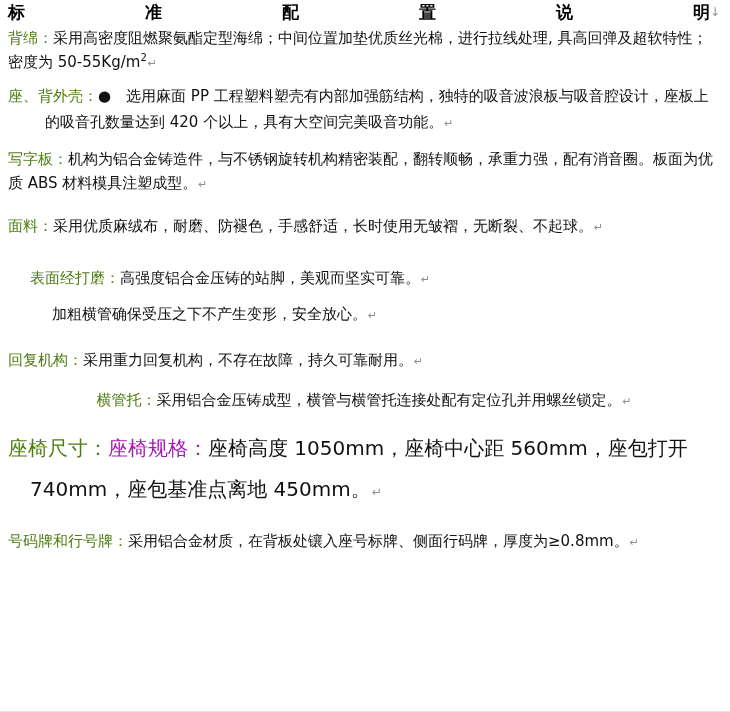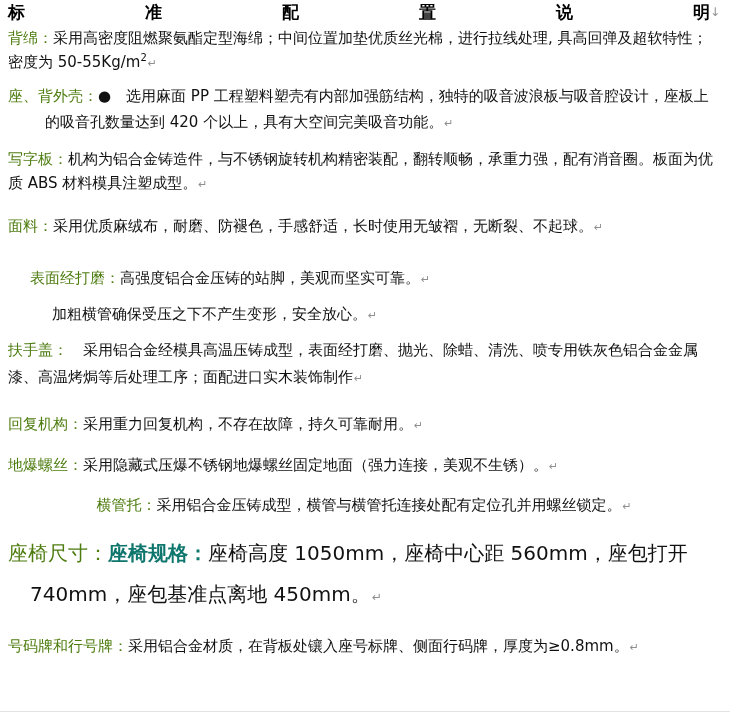--- a/index.html
+++ b/index.html
@@ -13,21 +13,21 @@
   .title {
     display:flex; justify-content:space-between; align-items:flex-start;
     font-size:17px; font-weight:bold; line-height:21px; color:#000;
   }
   .title .last { display:inline-flex; align-items:flex-start; }
   .pmark { color:#8f8f8f; font-size:11px; font-weight:normal; line-height:inherit; padding-left:1px; }
   .tmark { color:#8f8f8f; font-size:12px; font-weight:normal; }
 
   p { margin:0; font-size:15px; line-height:24px; color:#111; }
   .lbl { color:#4d7c0f; font-weight:normal; }
-  .b   { font-weight:bold; color:#0f766e; }
+  .b   { font-weight:normal; color:#a21caf; }
   sup  { font-size:10px; line-height:0; }
 
   .p-backfoam   { margin-top:3px; }
   .p-seatfoam   { margin-top:5px; }
   .p-shell      { margin-top:7px; padding-left:37px; text-indent:-37px; line-height:26px; }
   .p-board      { margin-top:10px; }
   .p-fabric     { margin-top:17px; }
   .p-armframe   { margin-top:26px; margin-left:22px; }
   .p-armnote    { margin-top:10px; margin-left:44px; }
   .p-armcover   { margin-top:9px; line-height:27px; }
@@ -61,25 +61,23 @@
   <p class="p-shell"><span class="lbl">座、背外壳：</span><span>●　选用麻面 PP 工程塑料塑壳有内部加强筋结构，独特的吸音波浪板与吸音腔设计，座板上的吸音孔数量达到 420 个以上，具有大空间完美吸音功能。</span><span class="pmark">↵</span></p>
 
   <p class="p-board"><span class="lbl">写字板：</span><span>机构为铝合金铸造件，与不锈钢旋转机构精密装配，翻转顺畅，承重力强，配有消音圈。板面为优质 ABS 材料模具注塑成型。</span><span class="pmark">↵</span></p>
 
   <p class="p-fabric"><span class="lbl">面料：</span><span>采用优质麻绒布，耐磨、防褪色，手感舒适，长时使用无皱褶，无断裂、不起球。</span><span class="pmark">↵</span></p>
 
   <p class="p-armframe"><span class="lbl">表面经打磨：</span><span>高强度铝合金压铸的站脚，美观而坚实可靠。</span><span class="pmark">↵</span></p>
 
   <p class="p-armnote"><span>加粗横管确保受压之下不产生变形，安全放心。</span><span class="pmark">↵</span></p>
 
-  <p class="p-armcover"><span class="lbl">扶手盖：</span><span>　采用铝合金经模具高温压铸成型，表面经打磨、抛光、除蜡、清洗、喷专用铁灰色铝合金金属漆、高温烤焗等后处理工序；面配进口实木装饰制作</span><span class="pmark">↵</span></p>
 
   <p class="p-return"><span class="lbl">回复机构：</span><span>采用重力回复机构，不存在故障，持久可靠耐用。</span><span class="pmark">↵</span></p>
 
-  <p class="p-anchor"><span class="lbl">地爆螺丝：</span><span>采用隐藏式压爆不锈钢地爆螺丝固定地面（强力连接，美观不生锈）。</span><span class="pmark">↵</span></p>
 
   <p class="p-crossbar"><span class="lbl">横管托：</span><span>采用铝合金压铸成型，横管与横管托连接处配有定位孔并用螺丝锁定。</span><span class="pmark">↵</span></p>
 
   <p class="p-dims"><span class="lbl">座椅尺寸：</span><span class="b">座椅规格：</span><span>座椅高度 1050mm，座椅中心距 560mm，座包打开 740mm，座包基准点离地 450mm。</span><span class="pmark">↵</span></p>
 
   <p class="p-plates"><span class="lbl">号码牌和行号牌：</span><span>采用铝合金材质，在背板处镶入座号标牌、侧面行码牌，厚度为≥0.8mm。</span><span class="pmark">↵</span></p>
 
 </div>
 
 </body></html>

